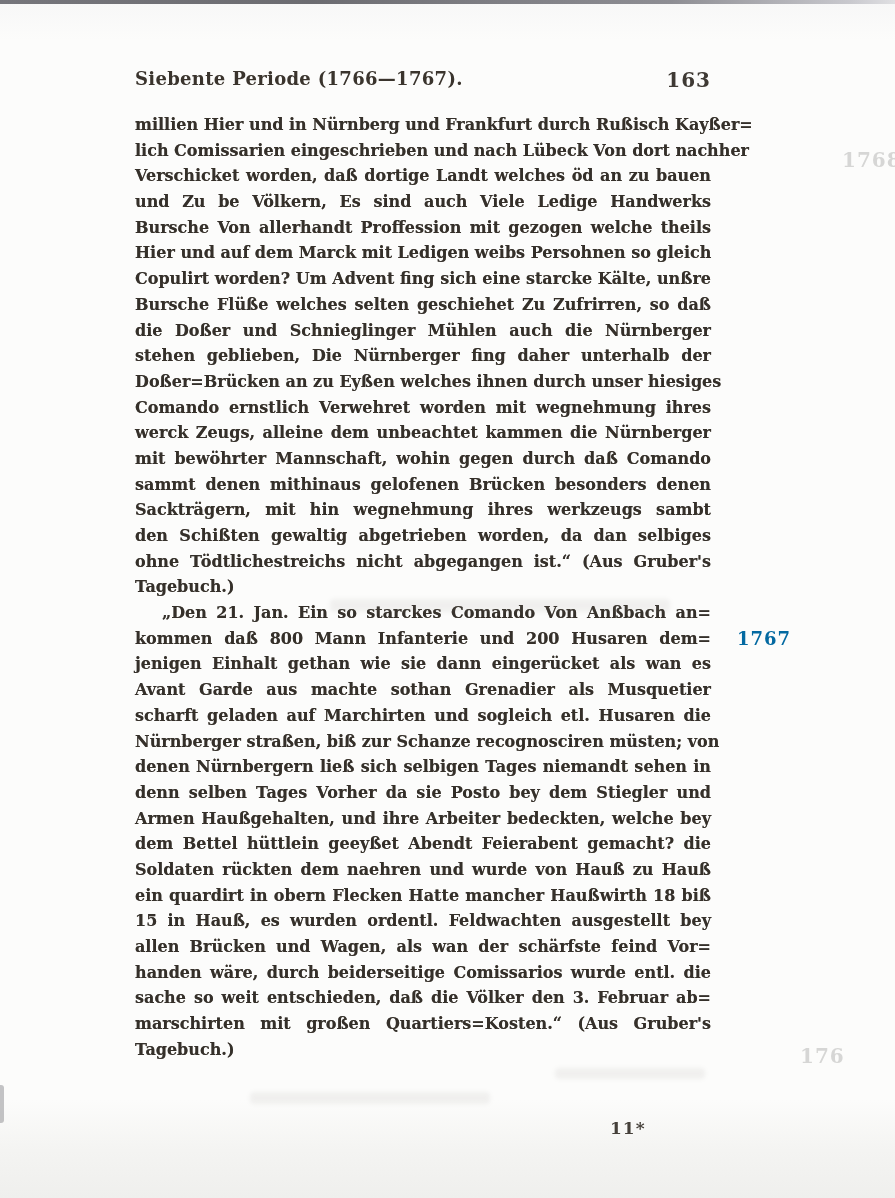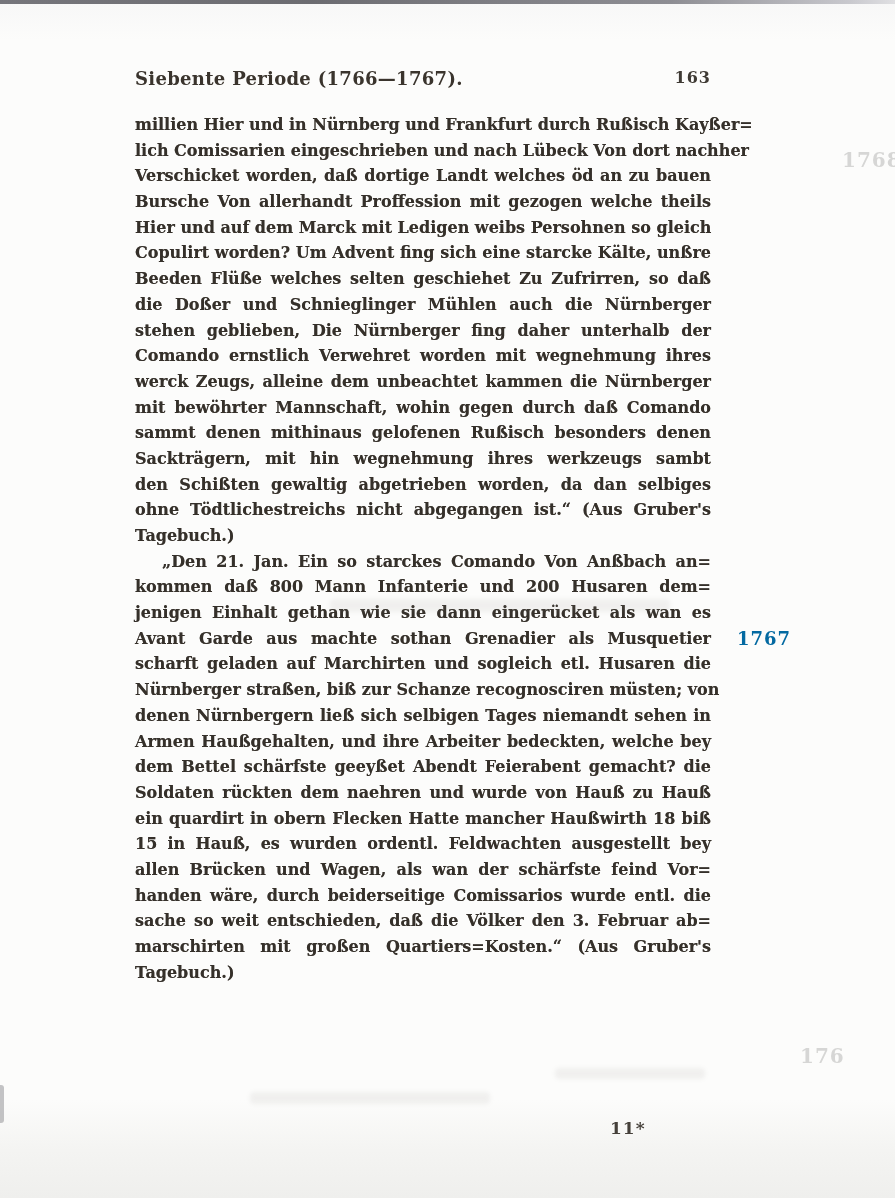--- a/index.html
+++ b/index.html
@@ -16,21 +16,21 @@
   }
   .header-row{
     position:absolute;top:68px;left:135px;width:576px;height:26px;
   }
   .header-title{
     position:absolute;left:0;right:0;text-align:left;
     font-size:18px;font-weight:bold;letter-spacing:.3px;color:#3a342d;
   }
   .header-pagenum{
     position:absolute;right:0;top:0;
-    font-size:16px;font-weight:bold;color:#3f3a34;letter-spacing:1px;
+    font-size:20px;font-weight:bold;color:#3f3a34;letter-spacing:1px;
   }
   .text-block{
     position:absolute;left:135px;top:112px;width:576px;
     font-size:16px;font-weight:bold;line-height:25.7px;
     text-shadow:0 0 0.45px rgba(45,38,30,.55);
   }
   .line{
     text-align:justify;text-align-last:justify;height:25.7px;white-space:nowrap;
   }
   .line.no-just{text-align-last:left;white-space:normal;}
@@ -67,43 +67,46 @@
 
 <div class="header-row">
   <div class="header-title">Siebente Periode (1766—1767).</div>
   <div class="header-pagenum">163</div>
 </div>
 
 <div class="text-block" id="text-block">
     <div class="line">millien Hier und in Nürnberg und Frankfurt durch Rußisch Kayßer=</div>
     <div class="line">lich Comissarien eingeschrieben und nach Lübeck Von dort nachher</div>
     <div class="line">Verschicket worden, daß dortige Landt welches öd an zu bauen</div>
+    <div class="line">und Zu be Völkern, Es sind auch Viele Ledige Handwerks</div>
     <div class="line">Bursche Von allerhandt Proffession mit gezogen welche theils</div>
     <div class="line">Hier und auf dem Marck mit Ledigen weibs Persohnen so gleich</div>
     <div class="line">Copulirt worden? Um Advent fing sich eine starcke Kälte, unßre</div>
-    <div class="line">Beeden Flüße welches selten geschiehet Zu Zufrirren, so daß</div>
+    <div class="line">Bursche Flüße welches selten geschiehet Zu Zufrirren, so daß</div>
     <div class="line">die Doßer und Schnieglinger Mühlen auch die Nürnberger</div>
     <div class="line">stehen geblieben, Die Nürnberger fing daher unterhalb der</div>
+    <div class="line">Doßer=Brücken an zu Eyßen welches ihnen durch unser hiesiges</div>
     <div class="line">Comando ernstlich Verwehret worden mit wegnehmung ihres</div>
     <div class="line">werck Zeugs, alleine dem unbeachtet kammen die Nürnberger</div>
     <div class="line">mit bewöhrter Mannschaft, wohin gegen durch daß Comando</div>
-    <div class="line">sammt denen mithinaus gelofenen Rußisch besonders denen</div>
+    <div class="line">sammt denen mithinaus gelofenen Brücken besonders denen</div>
     <div class="line">Sackträgern, mit hin wegnehmung ihres werkzeugs sambt</div>
     <div class="line">den Schißten gewaltig abgetrieben worden, da dan selbiges</div>
     <div class="line">ohne Tödtlichestreichs nicht abgegangen ist.“ (Aus Gruber's</div>
     <div class="line no-just">Tagebuch.)</div>
     <div class="line indent">„Den 21. Jan. Ein so starckes Comando Von Anßbach an=</div>
     <div class="line">kommen daß 800 Mann Infanterie und 200 Husaren dem=</div>
     <div class="line">jenigen Einhalt gethan wie sie dann eingerücket als wan es</div>
     <div class="line">Avant Garde aus machte sothan Grenadier als Musquetier</div>
     <div class="line">scharft geladen auf Marchirten und sogleich etl. Husaren die</div>
     <div class="line">Nürnberger straßen, biß zur Schanze recognosciren müsten; von</div>
     <div class="line">denen Nürnbergern ließ sich selbigen Tages niemandt sehen in</div>
+    <div class="line">denn selben Tages Vorher da sie Posto bey dem Stiegler und</div>
     <div class="line">Armen Haußgehalten, und ihre Arbeiter bedeckten, welche bey</div>
-    <div class="line">dem Bettel schärfste geeyßet Abendt Feierabent gemacht? die</div>
+    <div class="line">dem Bettel hüttlein geeyßet Abendt Feierabent gemacht? die</div>
     <div class="line">Soldaten rückten dem naehren und wurde von Hauß zu Hauß</div>
     <div class="line">ein quardirt in obern Flecken Hatte mancher Haußwirth 18 biß</div>
     <div class="line">15 in Hauß, es wurden ordentl. Feldwachten ausgestellt bey</div>
     <div class="line">allen Brücken und Wagen, als wan der schärfste feind Vor=</div>
     <div class="line">handen wäre, durch beiderseitige Comissarios wurde entl. die</div>
     <div class="line">sache so weit entschieden, daß die Völker den 3. Februar ab=</div>
     <div class="line">marschirten mit großen Quartiers=Kosten.“ (Aus Gruber's</div>
     <div class="line no-just">Tagebuch.)</div>
   </div>
 

